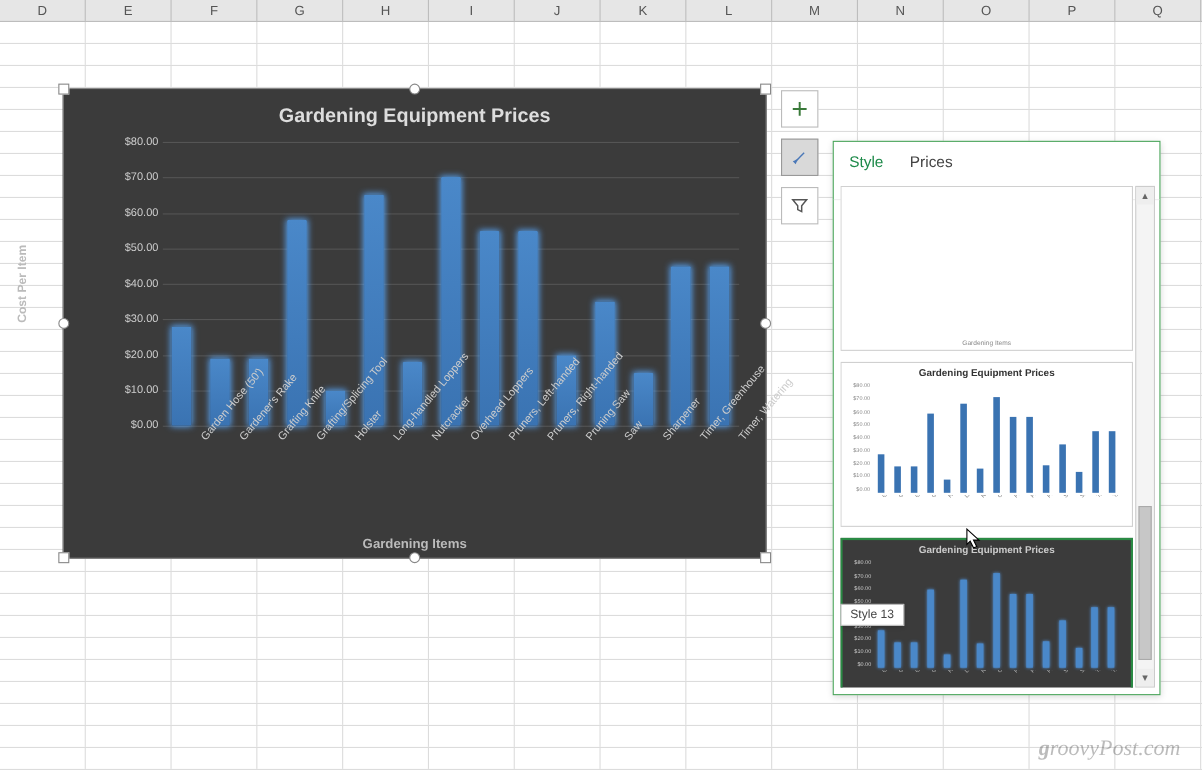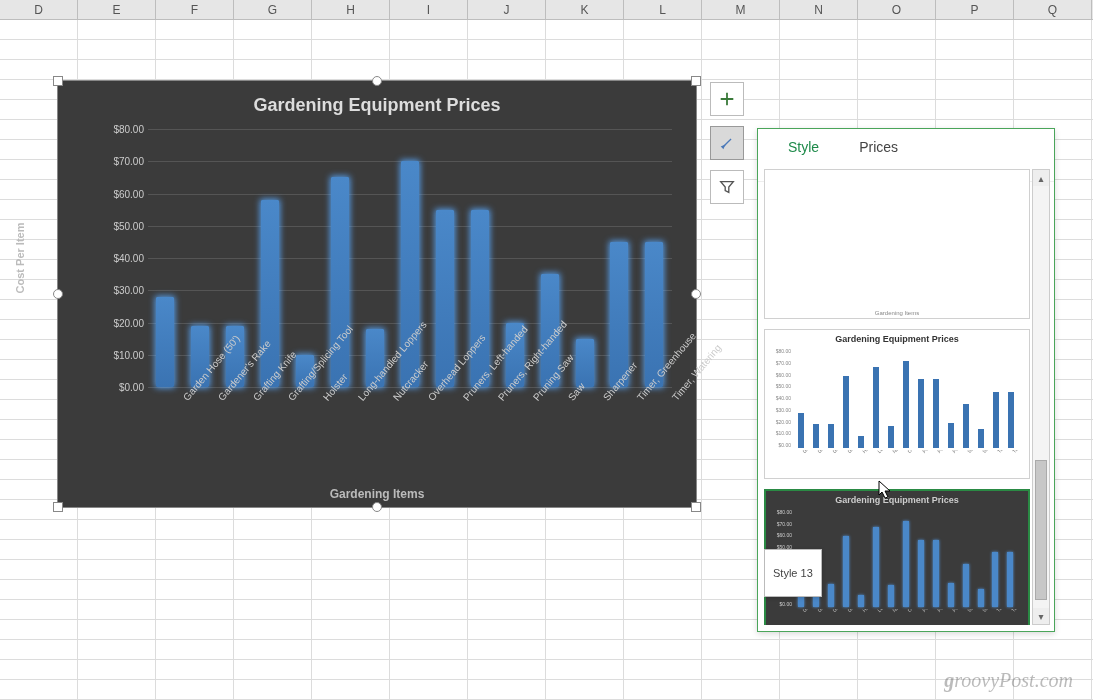--- a/index.html
+++ b/index.html
@@ -37,21 +37,21 @@
 
   
   .side-btns { position: absolute; left: 710px; top: 82px; width: 34px; }
   .side-btn { width: 34px; height: 34px; background: #fff; border: 1px solid #bbb; margin-bottom: 10px; display: flex; align-items: center; justify-content: center; color: #3a7a3a; font-size: 18px; cursor: pointer; }
   .side-btn.active { background: #d9d9d9; border-color: #999; }
   .side-btn svg { width: 18px; height: 18px; }
 
   
   .panel { position: absolute; left: 757px; top: 128px; width: 298px; height: 504px; background: #fff; border: 1px solid #4aa55a; box-shadow: 0 2px 6px rgba(0,0,0,.15); }
   .panel-tabs { display: flex; gap: 24px; padding: 10px 14px 0; border-bottom: 1px solid #eee; }
-  .panel-tab { font-size: 14px; color: #444; padding-bottom: 24px; cursor: pointer; margin-left: 16px; }
+  .panel-tab { font-size: 14px; color: #444; padding-bottom: 24px; cursor: pointer; }
   .panel-tab.active { color: #1e8a4a; border-bottom: 2px solid #1e8a4a; font-weight: 500; }
   .panel-body { position: absolute; top: 40px; left: 6px; right: 24px; bottom: 6px; overflow: hidden; }
   .scrollbar { position: absolute; top: 40px; right: 4px; bottom: 6px; width: 18px; border: 1px solid #ccc; background: #f4f4f4; }
   .scroll-arrow { position: absolute; left: 0; right: 0; height: 16px; background: #eee; display: flex; align-items: center; justify-content: center; font-size: 10px; color: #666; }
   .scroll-arrow.up { top: 0; } .scroll-arrow.down { bottom: 0; }
   .scroll-thumb { position: absolute; left: 2px; right: 2px; top: 290px; height: 140px; background: #c7c7c7; border: 1px solid #aaa; }
 
   .thumb { width: 100%; border: 1px solid #d0d0d0; margin-bottom: 10px; position: relative; }
   .thumb.partial { height: 42px; overflow: hidden; }
   .thumb.light { background: #fff; height: 150px; }
@@ -64,21 +64,21 @@
   .thumb.light .tb { background: #3a73b2; }
   .thumb.dark .tb { background: #4a88c9; box-shadow: 0 0 3px rgba(90,170,255,.9); }
   .thumb-yaxis { position: absolute; top: 18px; left: 2px; bottom: 30px; width: 24px; font-size: 5px; display: flex; flex-direction: column; justify-content: space-between; align-items: flex-end; }
   .thumb.light .thumb-yaxis { color: #888; }
   .thumb.dark .thumb-yaxis, .thumb.blue .thumb-yaxis { color: #ccc; }
   .thumb-xaxis { position: absolute; bottom: 2px; left: 28px; right: 10px; height: 26px; display: flex; justify-content: space-around; overflow: hidden; }
   .thumb-xaxis span { font-size: 5px; transform: rotate(-45deg); transform-origin: top left; white-space: nowrap; width: 0; }
   .thumb.light .thumb-xaxis { color: #777; }
   .thumb.dark .thumb-xaxis, .thumb.blue .thumb-xaxis { color: #bbb; }
 
-  .tooltip { position: absolute; background: #fff; border: 1px solid #bbb; padding: 17px 8px; font-size: 11px; color: #444; box-shadow: 0 1px 4px rgba(0,0,0,.2); }
+  .tooltip { position: absolute; background: #fff; border: 1px solid #bbb; padding: 3px 8px; font-size: 11px; color: #444; box-shadow: 0 1px 4px rgba(0,0,0,.2); }
   .cursor { position: absolute; width: 14px; height: 20px; pointer-events: none; }
 
   .watermark { position: absolute; right: 20px; bottom: 8px; font-size: 20px; color: rgba(60,60,60,.35); font-style: italic; font-family: Georgia, serif; }
   .watermark .g { font-weight: bold; }
 </style>
 </head>
 <body>
 
 <div class="col-headers">
   <div class="cell">D</div>

